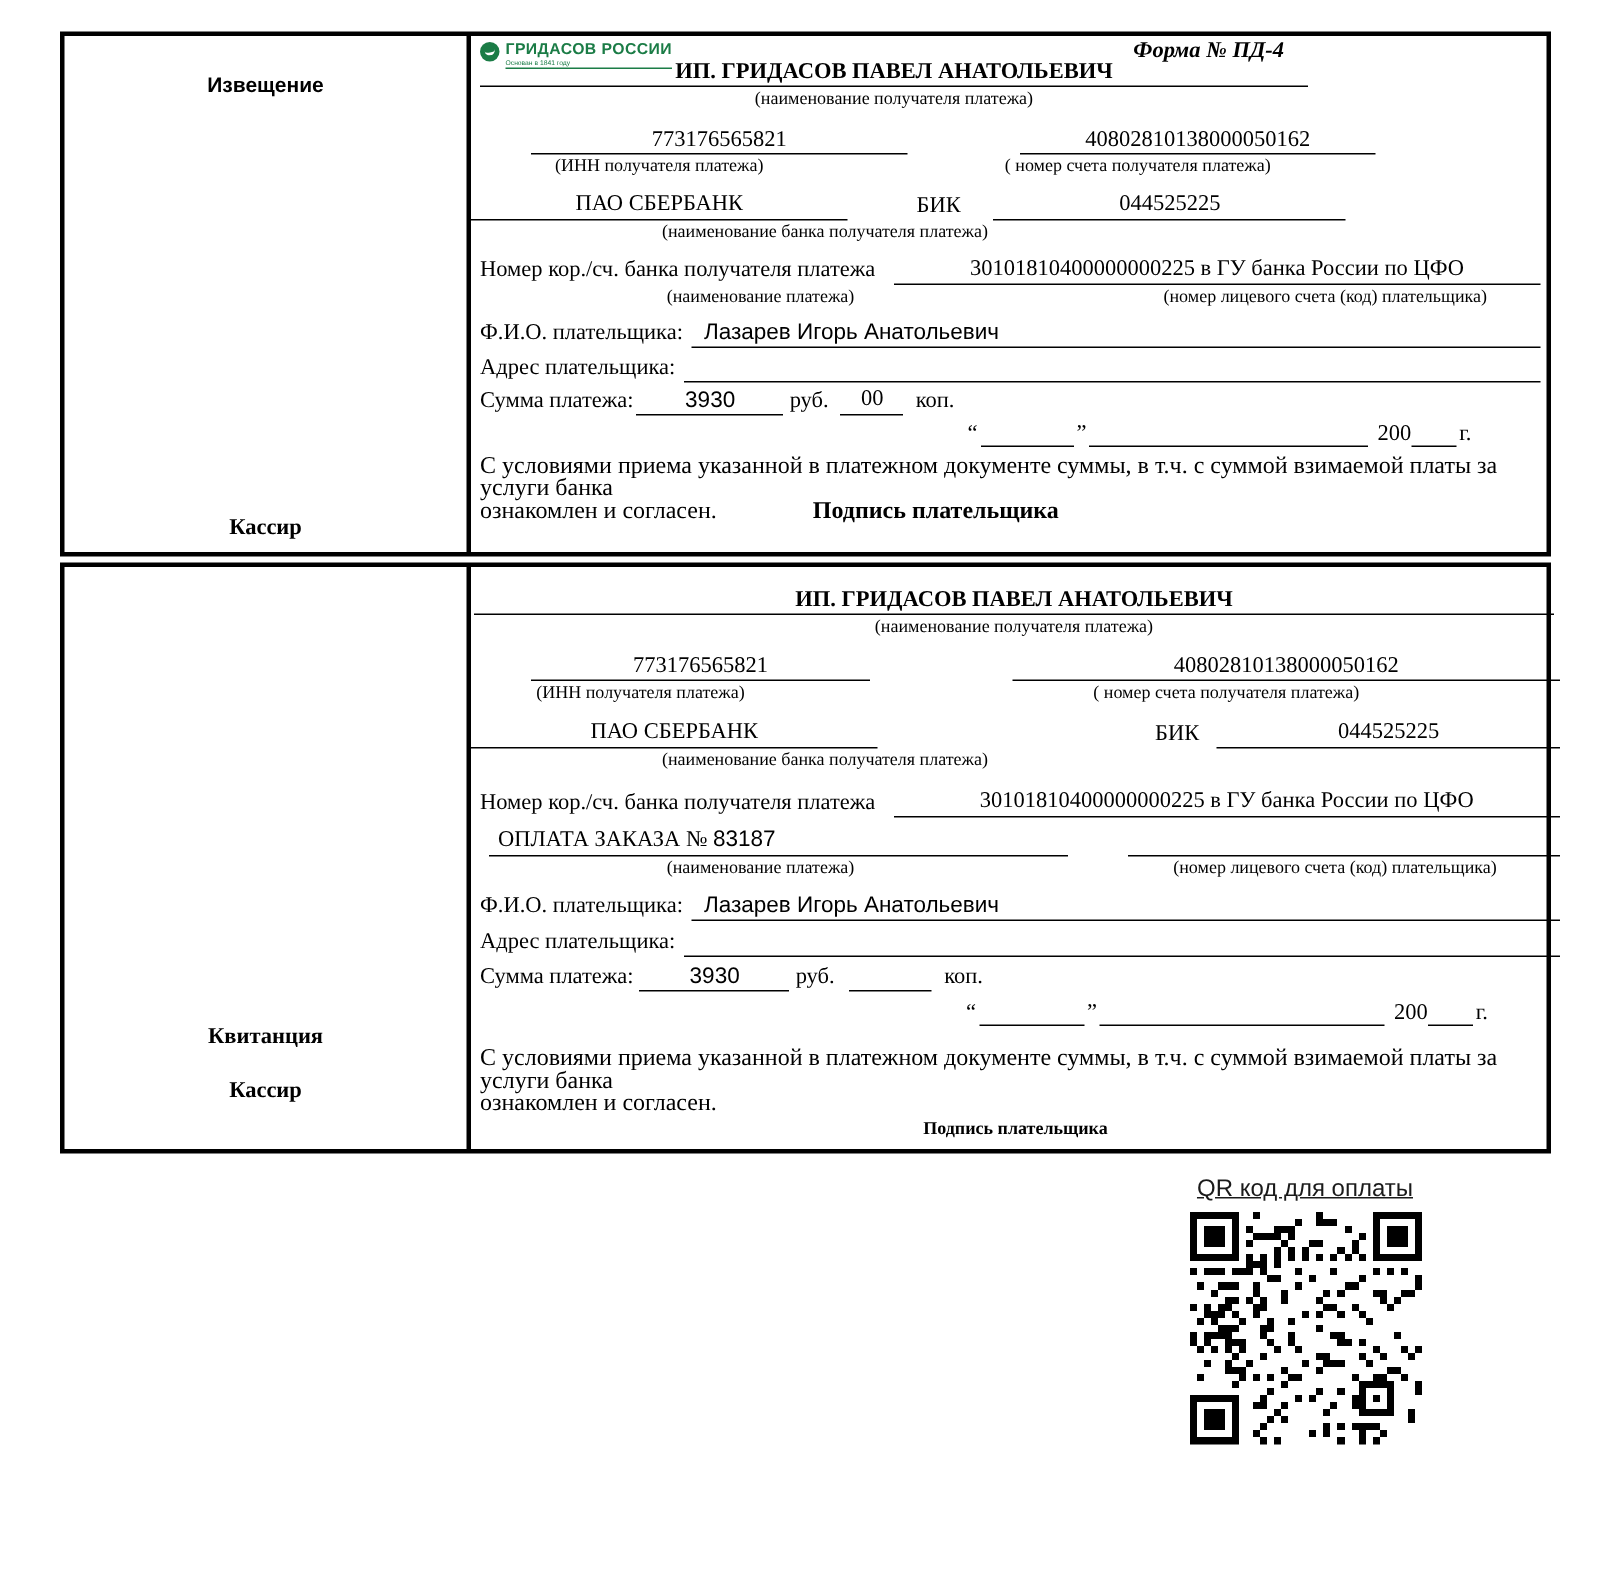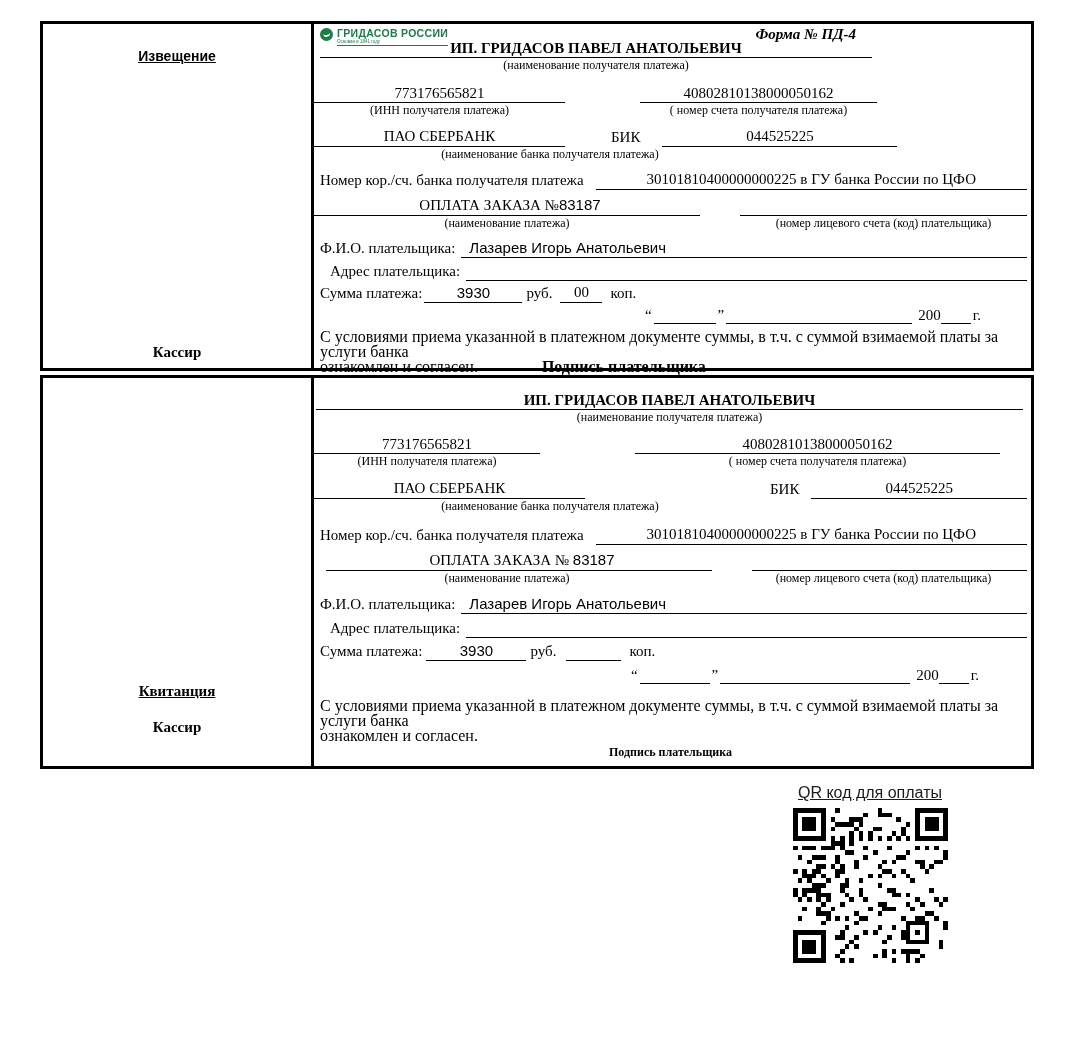--- a/index.html
+++ b/index.html
@@ -2,67 +2,67 @@
 <html><head>
 <meta charset="utf-8">
 <style>
   html,body{margin:0;padding:0;background:#fff;}
   .page{position:relative;width:1073px;height:1050px;background:#fff;color:#000;
         font-family:"Liberation Serif",serif;overflow:hidden;}
   .box{position:absolute;left:40px;width:994px;border:3px solid #000;box-sizing:border-box;display:flex;}
   #box1{top:21px;height:350px;}
   #box2{top:375px;height:394px;}
   .left{width:271px;min-width:271px;border-right:3px solid #000;box-sizing:border-box;position:relative;}
-  .left .ltitle{position:absolute;left:0;right:0;text-align:center;font-weight:bold;text-decoration:underline;}
+  .left .ltitle{position:absolute;left:0;right:0;text-align:center;font-weight:bold;}
   #box1 .ltitle{top:24px;font-family:"Liberation Sans",sans-serif;font-size:14px;}
   #box2 .ltitle{bottom:66px;font-size:15px;}
   .left .lcash{position:absolute;left:0;right:0;text-align:center;font-weight:bold;font-size:15px;}
   #box1 .lcash{bottom:7px;}
   #box2 .lcash{bottom:30px;}
   .right{flex:1;position:relative;font-size:15px;box-sizing:border-box;padding-right:4px;}
   .u{border-bottom:1px solid #000;}
   .tc{text-align:center;}
   .row{display:flex;align-items:flex-end;}
   .sans{font-family:"Liberation Sans",sans-serif;}
   .cap{font-size:12px;line-height:15px;}
-  .nw{white-space:nowrap;text-align:center;}
+  .nw{white-space:nowrap;}
   
   .logo{position:absolute;left:6px;top:3px;display:flex;align-items:flex-start;gap:4px;}
   .logo-mark{width:13px;height:13px;border-radius:50%;background:#1b7c46;position:relative;margin-top:1px;}
   .logo-mark::after{content:"";position:absolute;left:3px;top:3px;width:7px;height:4px;
        border-bottom:2px solid #fff;border-radius:0 0 5px 5px;transform:rotate(-10deg);}
   .logo-txt{display:flex;flex-direction:column;border-bottom:1px solid #1b7c46;padding-bottom:1px;}
   .logo-name{font-family:"Liberation Sans",sans-serif;font-weight:bold;font-size:10.5px;
        color:#1b7c46;letter-spacing:.3px;line-height:12px;}
   .logo-tag{font-family:"Liberation Sans",sans-serif;font-size:4.5px;color:#1b7c46;line-height:5px;text-align:left;}
   .forma{position:absolute;top:2px;right:175px;font-weight:bold;font-style:italic;font-size:15px;}
   
   .rname{font-weight:bold;text-align:center;line-height:17px;border-bottom:1px solid #000;}
   #box1 .rname{margin:16px 0 0 6px;width:552px;}
   #box2 .rname{margin:14px 4px 0 2px;}
   #box1 .rcapname{margin-left:6px;width:552px;}
   #box2 .rcapname{margin:0 4px 0 2px;}
-  .lh18{line-height:18px;} .lh19{line-height:19px;} .lh20{line-height:20px;}
+  .lh18{line-height:18px;padding-left:40px;} .lh19{line-height:19px;} .lh20{line-height:20px;}
   
   #box1 .rnums{margin-top:11px;} #box2 .rnums{margin-top:10px;}
   #box1 .cA{width:251px;} #box1 .gA{width:75px;} #box1 .cB{width:237px;}
   #box2 .cA{width:226px;} #box2 .gA{width:95px;} #box2 .cB{width:365px;}
   #box1 .rbank{margin-top:9px;} #box2 .rbank{margin-top:10px;}
   #box1 .cBank{width:251px;} #box2 .cBank{width:271px;}
   #box1 .bik{margin-left:46px;} #box2 .bik{margin-left:185px;}
   #box1 .cBik{margin-left:22px;width:235px;} #box2 .cBik{margin-left:12px;flex:1;}
   #box1 .rbankcap{margin-left:6px;width:460px;} #box2 .rbankcap{margin-left:6px;width:460px;}
   #box1 .rcorr{margin-top:7px;} #box2 .rcorr{margin-top:10px;}
   .rcorr .lbl{padding-left:6px;} .rcorr .val{flex:1;margin-left:12px;}
   #box1 .rpay{margin-top:5px;} #box2 .rpay{margin-top:5px;margin-left:12px;}
   .rpay .c1{width:386px;padding-left:6px;box-sizing:border-box;} .rpay .g{width:40px;} .rpay .c2{flex:1;}
   #box1 .rfio{margin-top:7px;} #box2 .rfio{margin-top:8px;}
   .rfio .lbl{padding-left:6px;} .rfio .val{flex:1;margin-left:6px;padding-left:8px;}
   #box1 .raddr{margin-top:4px;} #box2 .raddr{margin-top:5px;}
-  .raddr .lbl{padding-left:16px;} .raddr .val{flex:1;margin-left:6px;}
+  .raddr .lbl{padding-left:6px;} .raddr .val{flex:1;margin-left:6px;}
   #box1 .rsum{margin-top:2px;} #box2 .rsum{margin-top:3px;}
   .rsum .lbl{padding-left:6px;}
   #box1 .cRub{width:98px;margin-left:2px;} #box2 .cRub{width:100px;margin-left:4px;}
   .rsum .rub{margin-left:4px;}
   #box1 .cKop{width:42px;margin-left:8px;} #box2 .cKop{width:55px;margin-left:10px;}
   .rsum .kop{margin-left:8px;}
   .rdate{display:flex;justify-content:flex-end;align-items:flex-end;line-height:18px;}
   #box1 .rdate{margin-top:3px;padding-right:46px;} #box2 .rdate{margin-top:5px;padding-right:48px;}
   .rdate .q{padding:0 2px;}
   #box1 .du1{width:62px;} #box1 .du2{width:186px;}
@@ -118,25 +118,20 @@
         <div class="bik">БИК</div>
         <div class="cBik u tc">044525225</div>
       </div>
       <div class="rbankcap cap tc">(наименование банка получателя платежа)</div>
 
       <div class="row rcorr lh20">
         <div class="lbl nw">Номер кор./сч. банка получателя платежа</div>
         <div class="val u tc">30101810400000000225 в ГУ банка России по ЦФО</div>
       </div>
 
-      <div class="row rpay lh20">
-        <div class="c1 u nw"><span>ОПЛАТА ЗАКАЗА №</span><span class="sans">83187</span></div>
-        <div class="g"></div>
-        <div class="c2 u"></div>
-      </div>
       <div class="row cap">
         <div class="c1 tc" style="width:386px">(наименование платежа)</div>
         <div style="width:40px"></div>
         <div style="flex:1" class="tc">(номер лицевого счета (код) плательщика)</div>
       </div>
 
       <div class="row rfio lh19">
         <div class="lbl nw">Ф.И.О. плательщика:</div>
         <div class="val u sans">Лазарев Игорь Анатольевич</div>
       </div>

